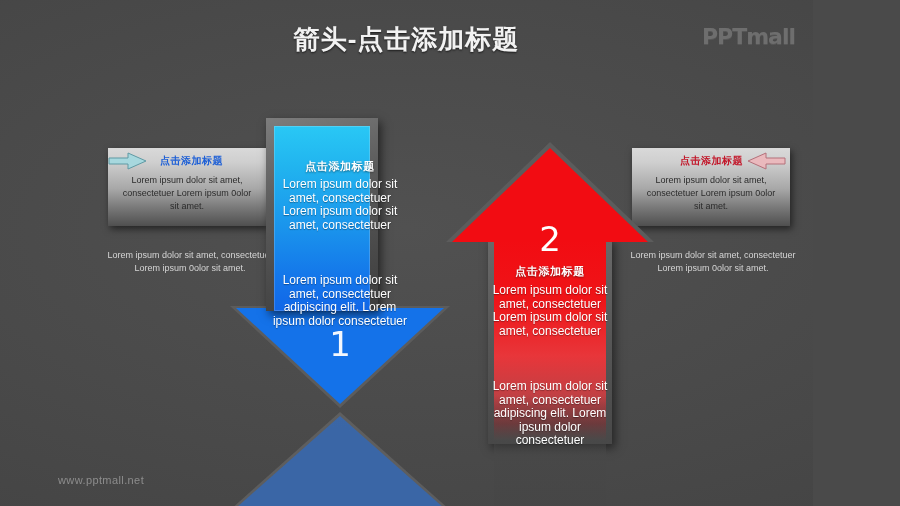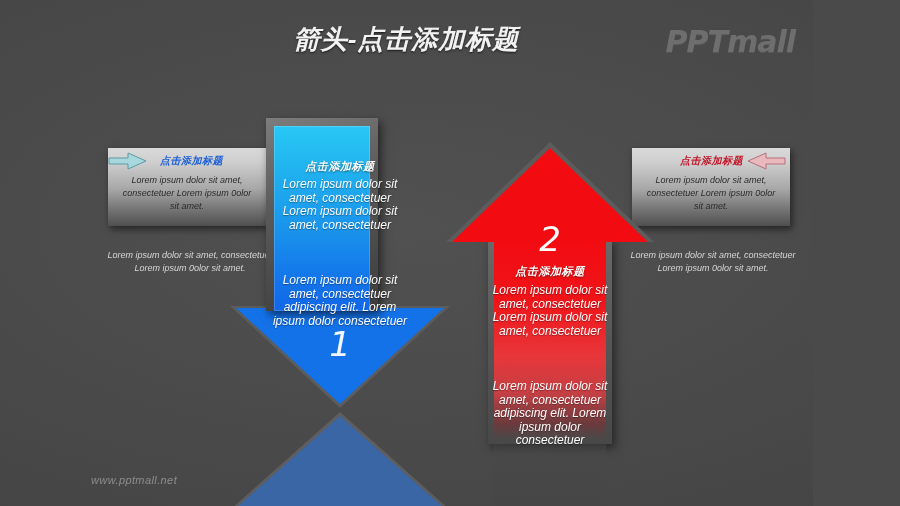--- a/index.html
+++ b/index.html
@@ -5,42 +5,41 @@
   html,body{margin:0;padding:0;}
   body{
     width:900px;height:506px;overflow:hidden;
     font-family:"Liberation Sans", sans-serif;
     background:#4a4a4a;
   }
   #slide{
     position:relative;width:813px;height:506px;overflow:hidden;
     background:
       radial-gradient(ellipse 120% 90% at 50% 45%, #515151 0%, #4a4a4a 45%, #414141 100%);
-    font-style: italic;
   }
 
   
   .title{
     position:absolute;left:0;right:0;top:22px;
     text-align:center;
     font-size:26px;font-weight:bold;color:#f2f2f2;
     letter-spacing:1px;
     text-shadow:0 1px 2px rgba(0,0,0,.75), 0 0 1px rgba(255,255,255,.35);
   }
   .logo{
     position:absolute;right:18px;top:24px;
-    font-size:30px;font-weight:bold;
+    font-size:22px;font-weight:bold;
     color:#6e6e6e;
     letter-spacing:-1px;
     text-shadow:0 1px 0 rgba(255,255,255,.08);
     font-family:"DejaVu Sans", sans-serif;
   }
   .watermark{
     position:absolute;left:58px;bottom:20px;
-    font-size:11px;color:#8d8d8d;letter-spacing:.4px;margin-left:33px;
+    font-size:11px;color:#8d8d8d;letter-spacing:.4px;
   }
 
   
   .sidebox{
     position:absolute;width:158px;height:78px;
     background:linear-gradient(180deg,#d9d9d9 0%,#cfcfcf 18%,#a8a8a8 52%,#767676 78%,#4f4f4f 100%);
     box-shadow:2px 3px 7px rgba(0,0,0,.55);
     box-sizing:border-box;
   }
   .sidebox-head{

